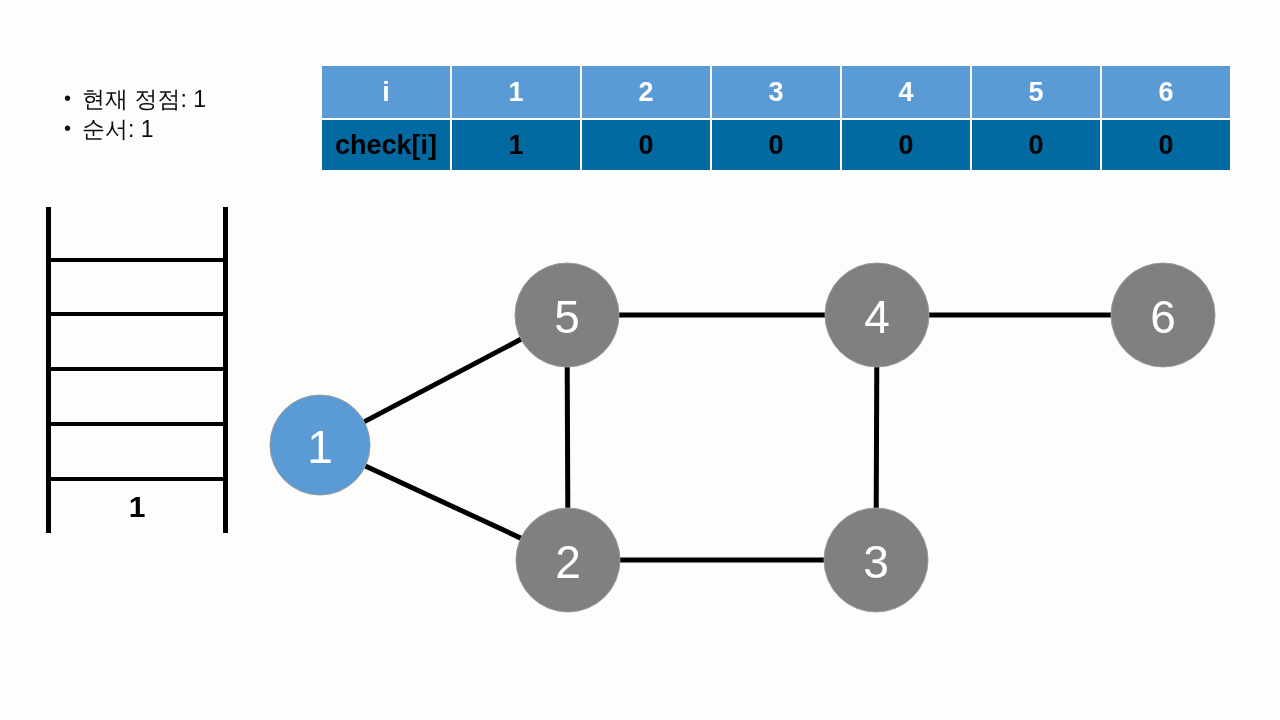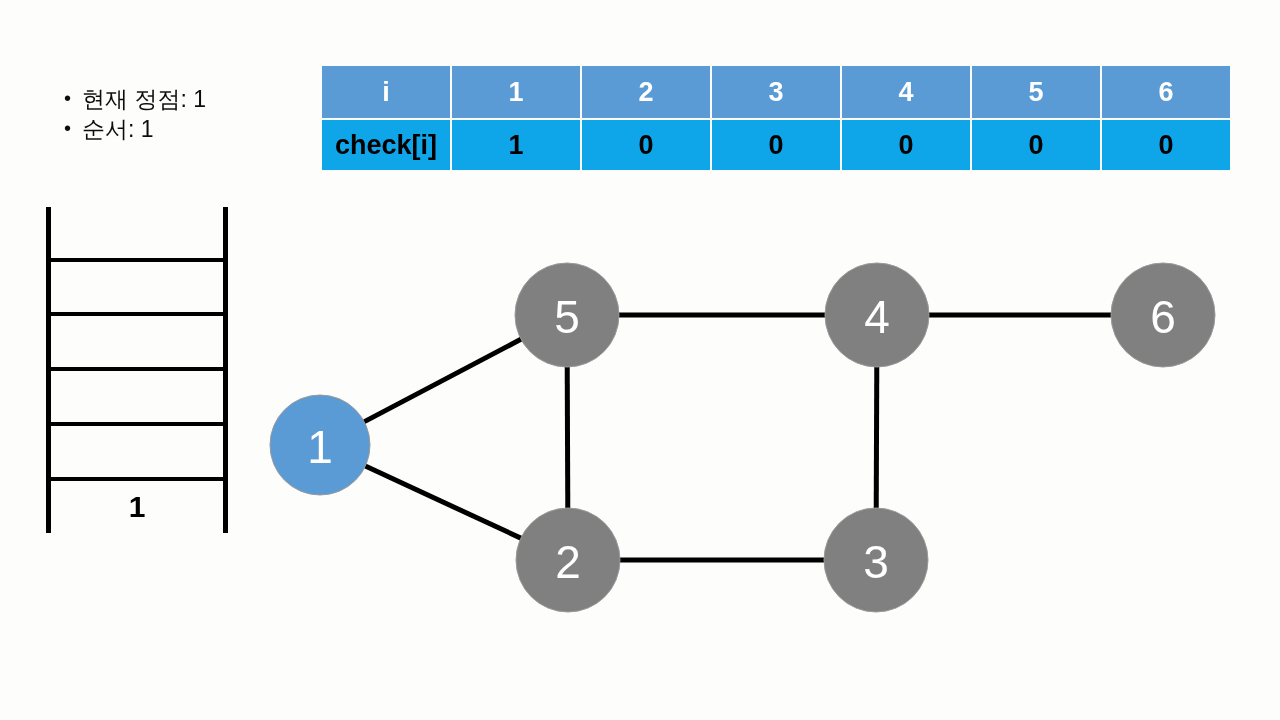--- a/index.html
+++ b/index.html
@@ -59,21 +59,21 @@
     height: 50px;
     width: 128px;
     padding: 0;
   }
   #check-table thead th {
     background: #5B9BD5;
     color: #ffffff;
     height: 52px;
   }
   #check-table tbody td {
-    background: #0ea5e9;
+    background: #0369a1;
     color: #000000;
   }
   #check-table tbody td.row-label,
   #check-table thead th.row-label {
     width: 128px;
   }
 
   
   #queue-box {
     position: absolute;

